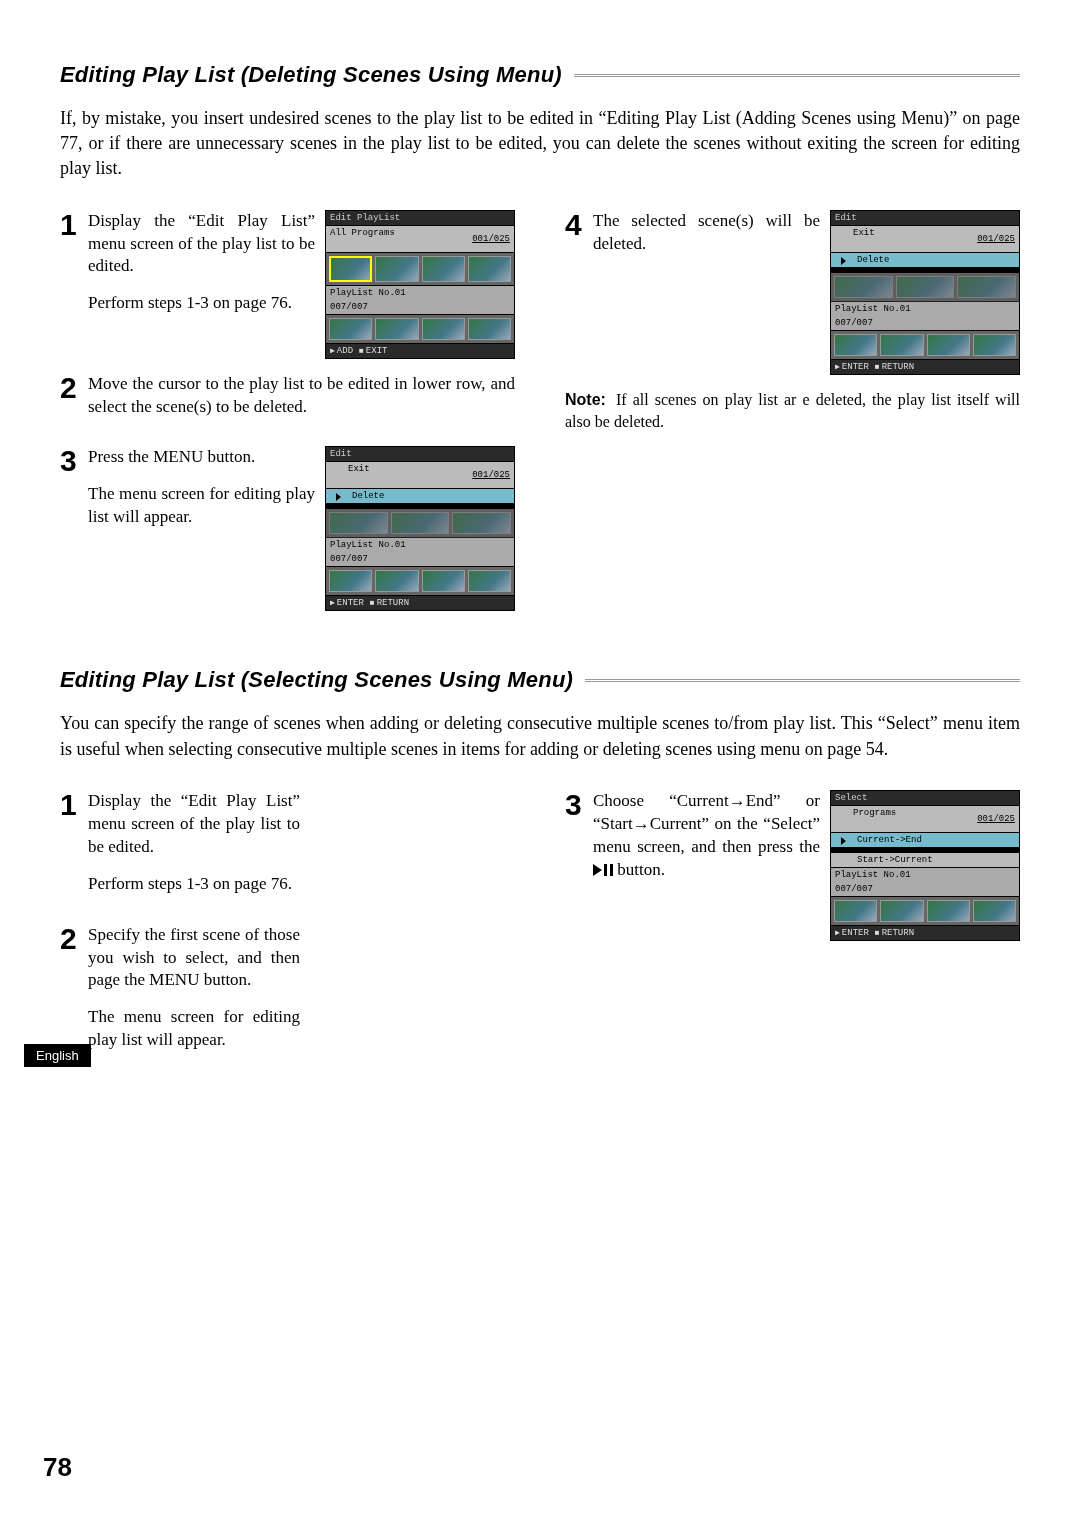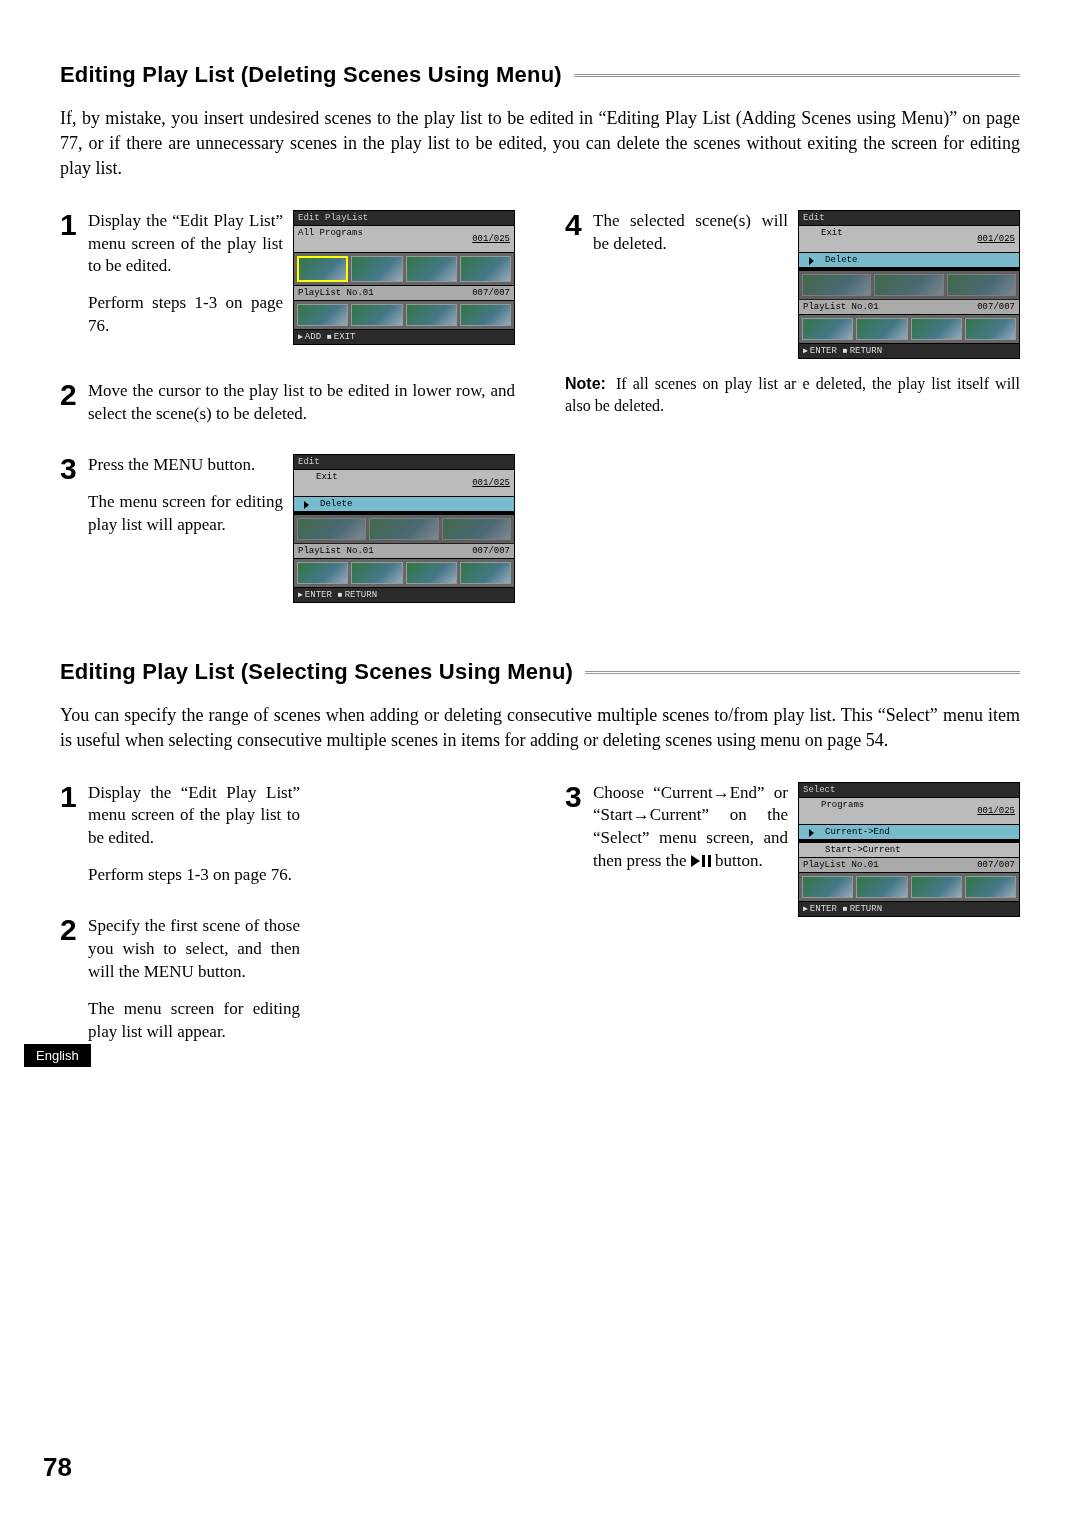--- a/index.html
+++ b/index.html
@@ -11,20 +11,21 @@
     position: relative;
     color: #000;
   }
   .page {
     padding: 62px 60px 0 60px;
   }
   .section-heading {
     display: flex;
     align-items: center;
     margin-bottom: 18px;
+    font-style: italic;
   }
   .section-heading h2 {
     font-family: Arial, Helvetica, sans-serif;
     font-weight: bold;
     font-size: 22px;
     letter-spacing: 0.2px;
   }
   .heading-rule {
     flex: 1;
     height: 3px;
@@ -68,21 +69,21 @@
   .step-row {
     display: flex;
     gap: 10px;
     align-items: flex-start;
     margin-bottom: 14px;
   }
   .step-row .step-text { flex: 1; }
   .screenshot {
     background: #555;
     border: 1px solid #000;
-    width: 222px;
+    width: 190px;
     font-family: 'Courier New', monospace;
     font-size: 9px;
     color: #ddd;
     flex-shrink: 0;
   }
   .ss-titlebar {
     background: #2a2a2a;
     color: #ccc;
     padding: 2px 4px;
     font-size: 9px;
@@ -93,21 +94,21 @@
     color: #000;
     display: flex;
     border-bottom: 1px solid #000;
   }
   .ss-menurow .left { flex: 1; padding: 2px 4px; }
   .ss-menurow .right { padding: 8px 4px; background:#bbb;text-decoration:underline; }
   .ss-menurow-hi {
     background: #7bc;
     color: #000;
     padding: 2px 8px 2px 26px;
-    border-bottom: 4px solid #000000;
+    border-bottom: 6px solid #000000;
     position: relative;
   }
   .ss-menurow-hi::before{
     content:""; position:absolute; left:10px; top:4px; width:0;height:0;
     border-left:5px solid #000; border-top:4px solid transparent; border-bottom:4px solid transparent;
   }
   .ss-menurow-plain {
     background:#bbb; color:#000; padding:2px 8px 2px 26px; border-bottom:1px solid #000;
   }
   .ss-thumbs {
@@ -119,21 +120,21 @@
   }
   .ss-thumbs.small .thumb { height: 22px; }
   .thumb {
     flex: 1;
     height: 26px;
     background: linear-gradient(135deg,#374,#478 60%,#9ab);
     border: 1px solid #999;
   }
   .thumb.sel { outline: 2px solid #ff0; outline-offset: -2px; }
   .ss-midbar {
-    background:#888; display:flex; border-bottom:1px solid #000;
+    background:#888; display:flex; border-bottom:1px solid #000;flex-direction:column;
   }
   .ss-midbar .left{ flex:1; padding:2px 4px; color:#000; background:#aaa; }
   .ss-midbar .right{ padding:2px 4px; color:#000; background:#aaa; }
   .ss-footer {
     background:#2a2a2a; color:#ddd; padding:2px 4px; font-size:9px; display:flex; gap:6px;
   }
   .ss-footer span::before { content:"▶"; margin-right:2px; font-size:8px; }
   .ss-footer span.stop::before { content:"■"; }
   .note {
     font-size: 16px;
@@ -357,21 +358,21 @@
         <div class="step-num">1</div>
         <div class="step-body">
           <p>Display the “Edit Play List” menu screen of the play list to be edited.</p>
           <p>Perform steps 1-3 on page 76.</p>
         </div>
       </div>
 
       <div class="step" style="max-width:240px">
         <div class="step-num">2</div>
         <div class="step-body">
-          <p>Specify the first scene of those you wish to select, and then will the MENU button.</p>
+          <p>Specify the first scene of those you wish to select, and then page the MENU button.</p>
           <p>The menu screen for editing play list will appear.</p>
         </div>
       </div>
 
     </div>
 
     <div class="col">
 
       <div class="step-row">
         <div class="step-text">

